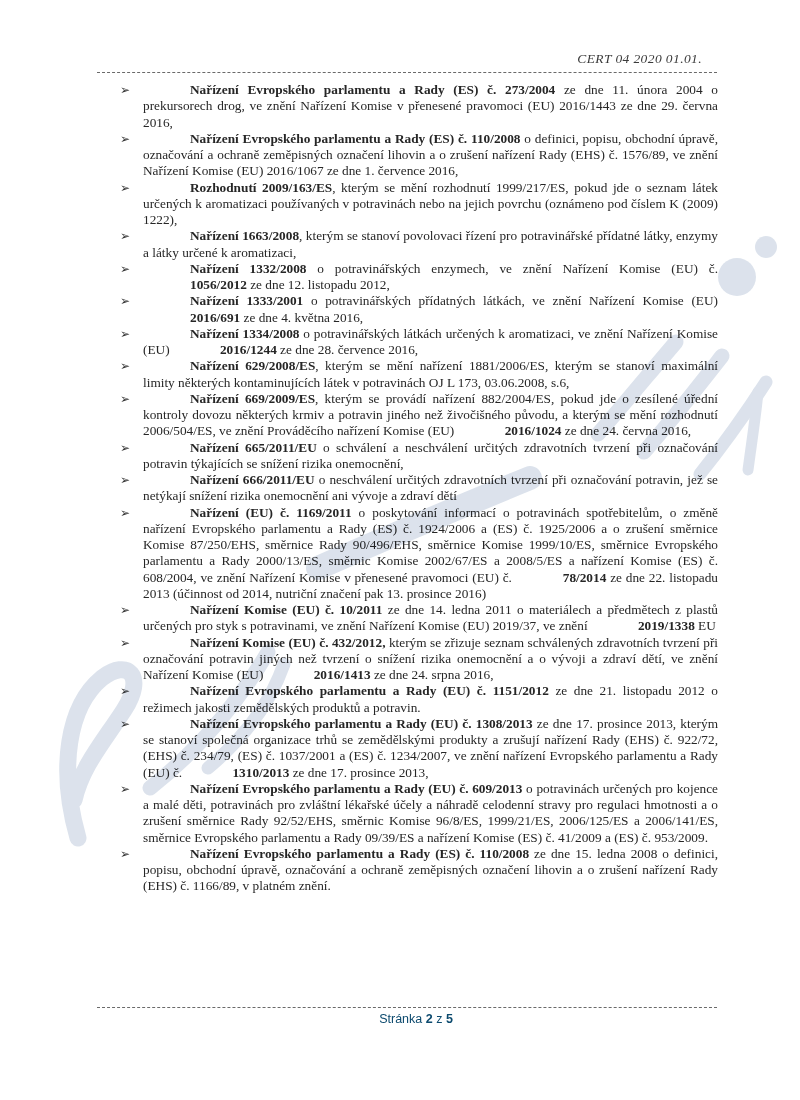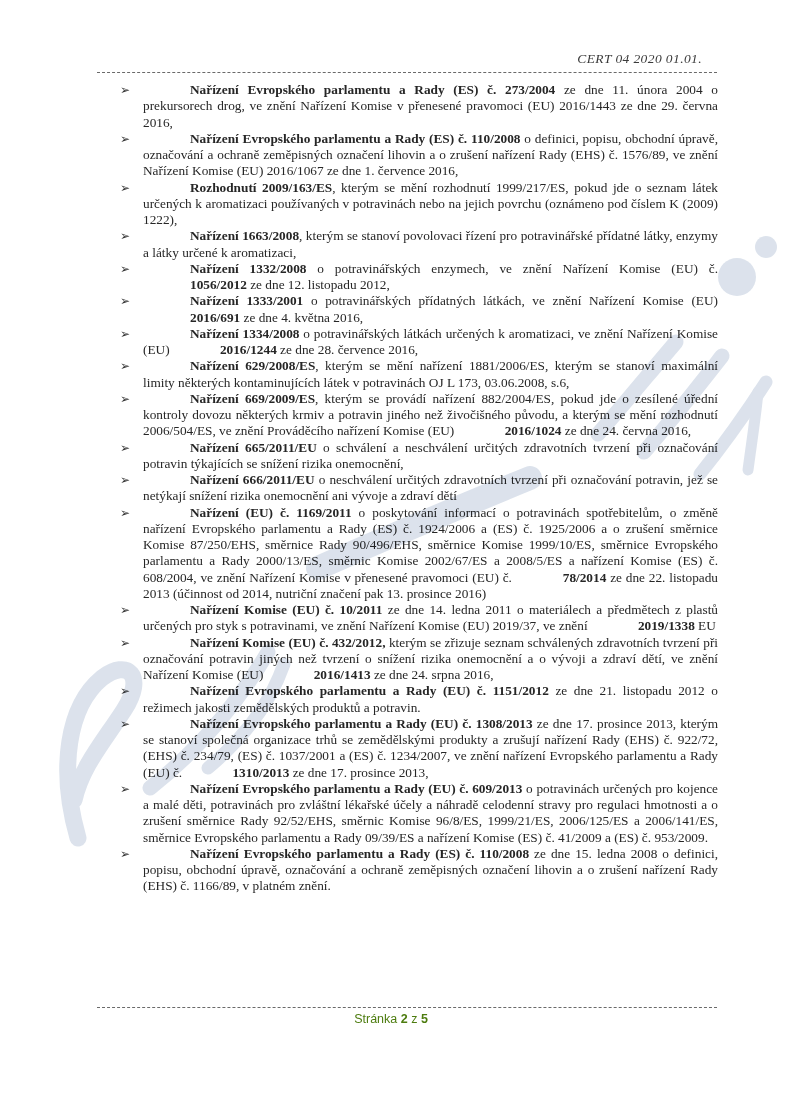--- a/index.html
+++ b/index.html
@@ -43,25 +43,25 @@
   }
   .reg-list .bullet{
     position:absolute;
     left:0;top:0;
     font-size:12px;
     color:#333;
   }
   .item-text .b{font-weight:bold;margin-left:47px;}
   .page-footer{
     position:absolute;
-    top:1012px;left:81px;width:620px;
+    top:1012px;left:106px;width:620px;
     text-align:center;
     font-family:"Liberation Sans", sans-serif;
     font-size:12.5px;
-    color:#4d7c0f;
+    color:#0c4a6e;
   }
   .page-footer .b{font-weight:bold;}
   .watermark{
     position:absolute;
     top:0;left:0;
     pointer-events:none;
     opacity:0.5;
     mix-blend-mode:multiply;
   }
 </style>

